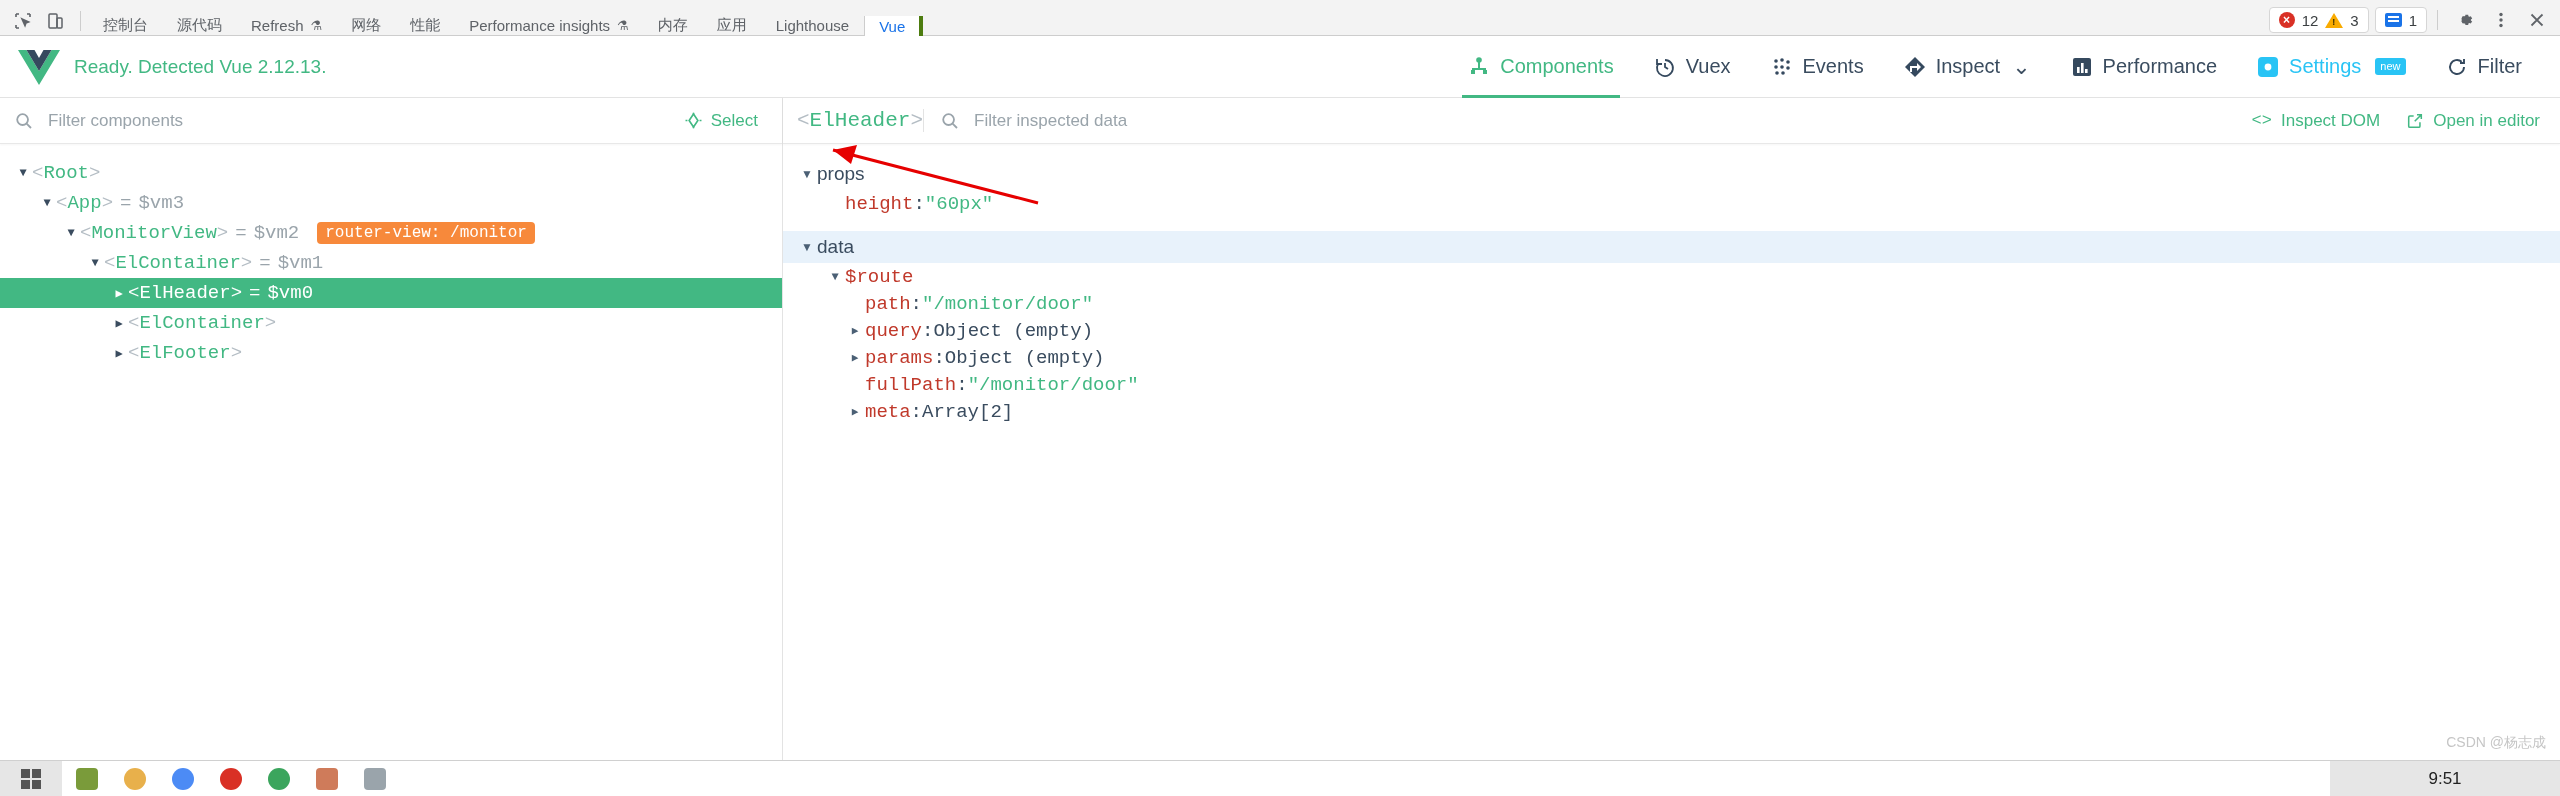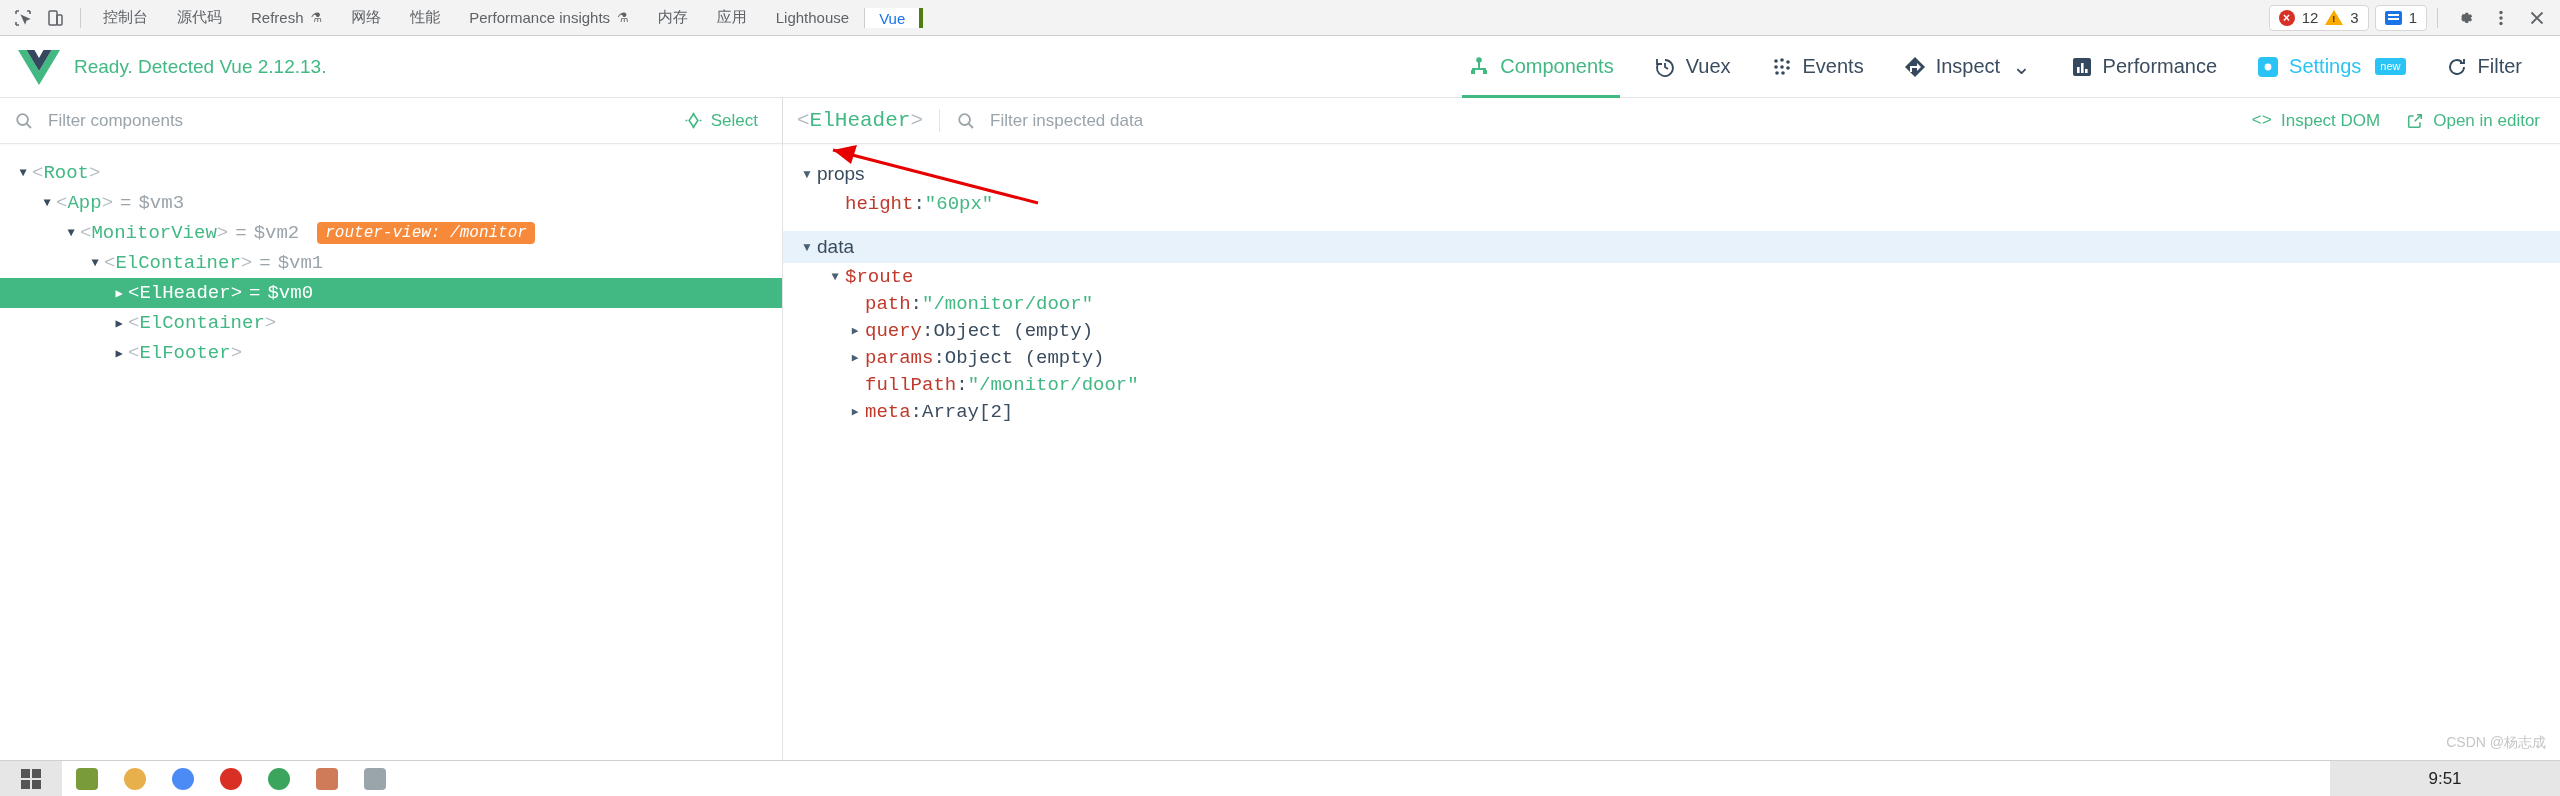--- a/index.html
+++ b/index.html
@@ -7,21 +7,21 @@
   body {
     font-family: "Liberation Sans", sans-serif;
     background:#fff; color:#333;
     -webkit-font-smoothing: antialiased;
   }
   .app { width:2560px; height:796px; position:relative; display:flex; flex-direction:column; }
 
   
   .devtools-bar {
     height:36px; background:#f3f3f3; border-bottom:1px solid #cdcdcd;
-    display:flex; align-items:center; flex:0 0 36px; position:relative;
+    display:flex; align-items:flex-end; flex:0 0 36px; position:relative;
   }
   .dt-left { display:flex; align-items:center; padding-left:8px; gap:2px; }
   .dt-iconbtn {
     width:30px; height:28px; display:flex; align-items:center; justify-content:center;
     border-radius:3px; color:#5f6368;
   }
   .dt-sep { width:1px; height:20px; background:#cdcdcd; margin:0 8px; align-self:center; }
   .dt-tabs { display:flex; align-items:stretch; }
   .dt-tab {
     display:flex; align-items:center; gap:7px; padding:0 14px;
@@ -91,38 +91,38 @@
   .filter-input {
     border:none; outline:none; font-size:17px; color:#555; flex:1 1 auto;
     font-family:"Liberation Sans",sans-serif; background:transparent;
   }
   .filter-input::placeholder { color:#9aa4ab; }
   .select-btn {
     display:flex; align-items:center; gap:8px; color:#42b883; font-size:17px; padding:0 10px; white-space:nowrap;
   }
   .comp-name-badge {
     font-family:"Liberation Mono", monospace; font-size:21px; white-space:nowrap;
-    padding-right:16px; margin-right:16px; border-right:1px solid #e3e3e3;
+    padding-right:0; margin-right:16px; border-right:1px solid #e3e3e3;
   }
   .ang { color:#b4bdc4; }
   .cname { color:#42b883; }
   .right-actions { margin-left:auto; display:flex; align-items:center; gap:26px; padding-right:6px;}
   .action-link { display:flex; align-items:center; gap:9px; color:#42b883; font-size:17px; white-space:nowrap;}
 
   
   .tree { padding:14px 0 0 0; font-family:"Liberation Mono", monospace; font-size:19px; flex:1 1 auto; overflow:hidden;}
   .trow { height:30px; display:flex; align-items:center; white-space:nowrap; padding-left:14px;}
   .trow.selected { background:#42b883; }
   .trow.selected .ang, .trow.selected .cname, .trow.selected .eq, .trow.selected .vm, .trow.selected .arrow { color:#fff; }
   .arrow { width:18px; display:inline-block; color:#3a4c5f; font-size:12px; text-align:center;}
   .eq { color:#9aa4ab; margin:0 7px;}
   .vm { color:#9aa4ab; }
   .router-tag {
     background:#f7893b; color:#fff; font-size:16px; padding:2px 8px; border-radius:4px;
-    margin-left:18px; font-family:"Liberation Mono", monospace;font-style:italic;
+    margin-left:18px; font-family:"Liberation Mono", monospace;
   }
 
   
   .inspector { padding:14px 0 0 0; font-family:"Liberation Mono", monospace; font-size:19px; flex:1 1 auto; overflow:hidden; }
   .sec-head { height:32px; display:flex; align-items:center; padding-left:14px; color:#3a4c5f; font-size:19px; font-family:"Liberation Sans",sans-serif;}
   .sec-head.hl { background:#e8f2fb; }
   .tri { width:20px; color:#4b6075; font-size:12px; display:inline-block; text-align:center;}
   .tri.right { font-size:11px; }
   .irow { height:27px; display:flex; align-items:center; white-space:nowrap; }
   .key { color:#c0392b; }

